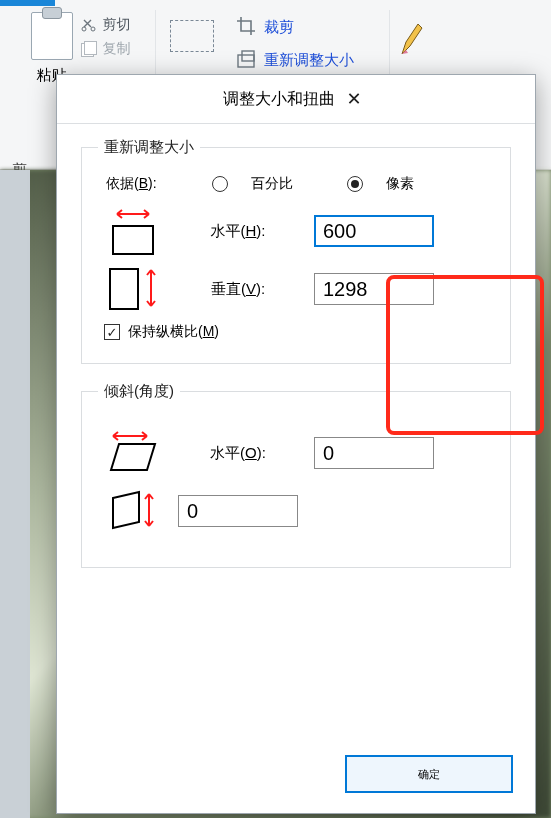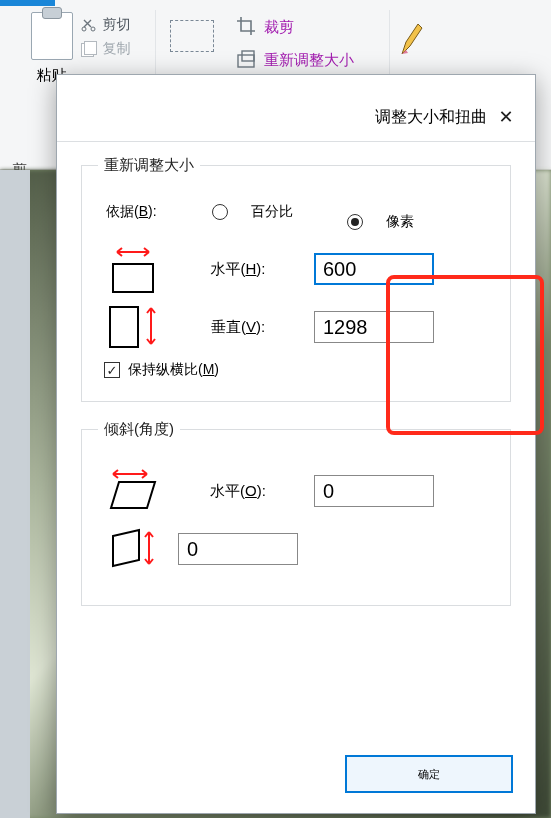--- a/index.html
+++ b/index.html
@@ -54,21 +54,21 @@
     .paste-label { font-size: 15px; margin-top: 6px; }
     .mini-list { display:flex; flex-direction:column; gap:6px; margin-left:8px; margin-top:4px;}
     .mini-item { display:flex; align-items:center; gap:6px; color:#525a62; font-size:14px;}
     .mini-item.disabled{ color:#9ea6ad;}
     .scissors { width:16px; height:16px; position:relative;}
     .scissors svg{width:16px;height:16px;}
     .copy-ic { width:16px;height:16px; position:relative;}
     .copy-ic::before{content:"";position:absolute;top:2px;left:0;width:11px;height:12px;border:1px solid #b3b9bf;background:#fff;}
     .copy-ic::after{content:"";position:absolute;top:0;left:3px;width:11px;height:12px;border:1px solid #b3b9bf;background:#fff;}
     .sel-rect { width:44px; height:32px; border:1px dashed #7a8896; margin-top:8px;}
-    .crop-row, .resize-row-r { display:flex; align-items:center; gap:8px; color:#a21caf; font-size:15px;}
+    .crop-row, .resize-row-r { display:flex; align-items:center; gap:8px; color:#1d4ed8; font-size:15px;}
     .crop-ic svg, .resize-ic svg{ width:20px;height:20px;}
     .tools-group { padding-top:10px; display:flex; gap:14px; align-items:flex-start;}
     .pencil-ic svg{width:26px;height:38px;}
     .bucket-ic svg{width:30px;height:38px;}
     .text-A { font-family: "Times New Roman", serif; font-size: 36px; font-weight:bold; color:#2a2f34;}
     .group-sep-label{position:absolute;left:6px;bottom:-24px;font-size:15px;color:#444;}
     
     
     .bg-photo {
       position:absolute; top:170px; left:0; right:0; bottom:0;
@@ -84,22 +84,22 @@
     .dialog {
       position: absolute;
       top: 74px; left: 56px;
       width: 480px; height: 740px;
       background: #ffffff;
       border: 1px solid #9ea7af;
       box-shadow: 0 6px 24px rgba(0,0,0,.35);
       display: flex; flex-direction: column;
     }
     .titlebar {
-      display: flex; align-items: center; justify-content: flex-end;
-      padding: 28px 10px 10px 14px;
+      display: flex; align-items: center; justify-content: center;
+      padding: 10px 10px 10px 14px;
       font-size: 16px;
     }
     .close-btn {
       width: 38px; height: 28px; display:flex;align-items:center;justify-content:center;
       font-size: 18px; color:#222;
     }
     .dialog .hr { height:1px; background:#dcdfe2; margin:0; }
     .body { padding: 14px 24px 18px 24px; flex:1; display:flex; flex-direction:column; gap:18px;}
     fieldset.group {
       border:1px solid #dadde0;
@@ -258,21 +258,21 @@
 
     <fieldset class="group">
       <legend>重新调整大小</legend>
 
       <div class="row basis-row">
         <span style="width:82px;">依据(<u class="kb">B</u>):</span>
         <label class="radio">
           <span class="circ"></span>
           <span>百分比</span>
         </label>
-        <label class="radio checked" style="margin-left:30px;margin-top:20px;">
+        <label class="radio checked" style="margin-left:30px;">
           <span class="circ"></span>
           <span>像素</span>
         </label>
       </div>
 
       <div class="row field-row">
         <div class="illus">
           <div style="display:flex;flex-direction:column;align-items:center;gap:2px;">
             <span class="h-arrow">
               <svg viewBox="0 0 38 12">

